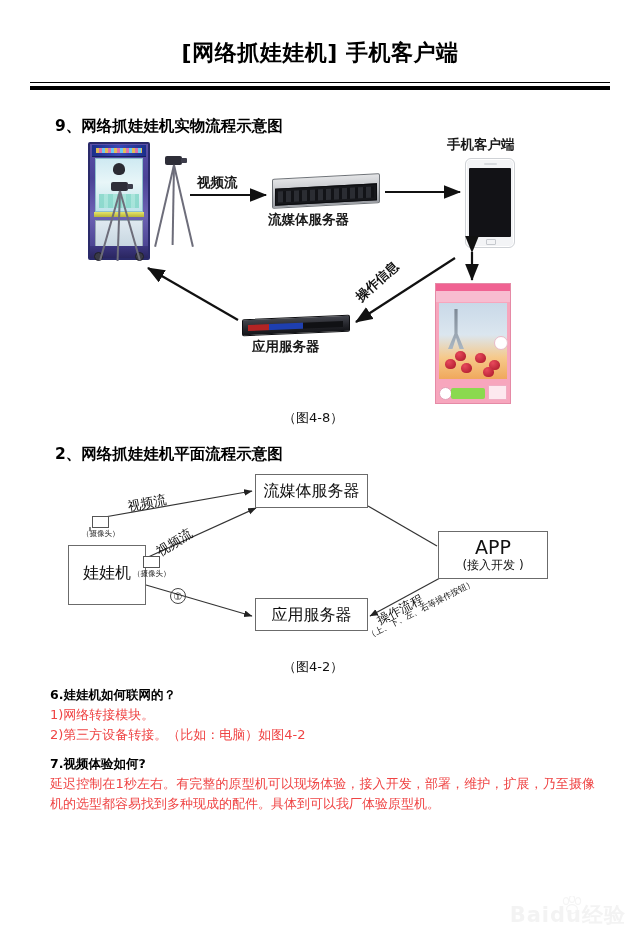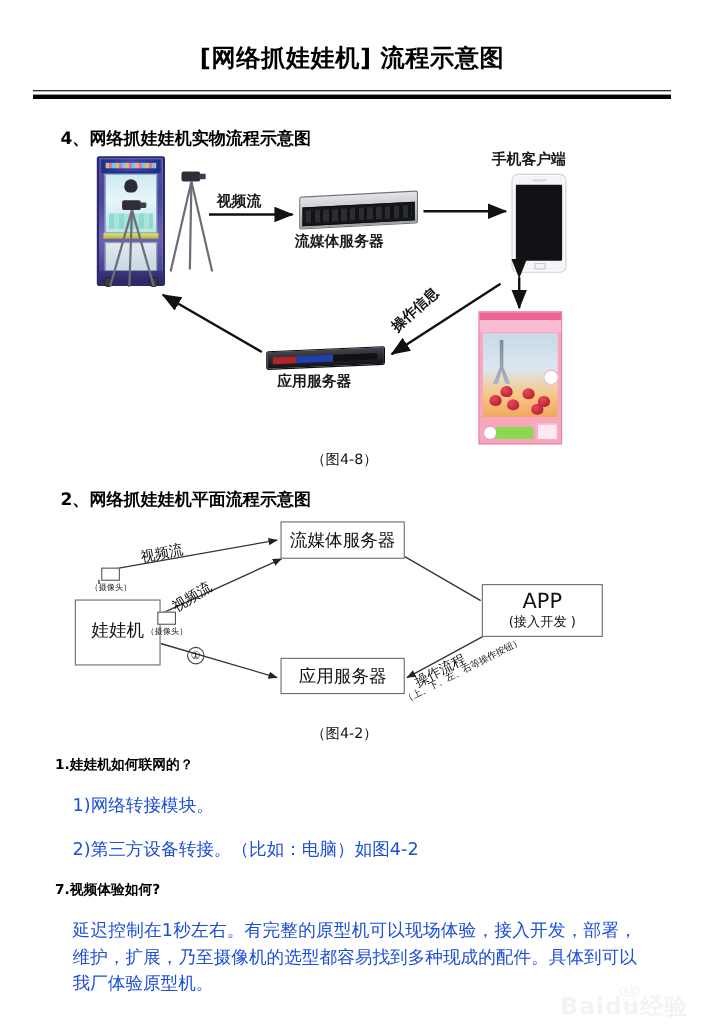--- a/index.html
+++ b/index.html
@@ -269,45 +269,45 @@
   }
 
   
   #qa-block { position: absolute; left: 50px; top: 686px; width: 545px; }
   .qa-item { margin-bottom: 11px; }
   .qa-q {
     font-size: 12.5px; font-weight: bold; color: #000;
     margin: 0 0 1px 0; line-height: 1.45;
   }
   .qa-line, .qa-a {
-    font-size: 16px; color: #1d4ed8; margin: 16px; line-height: 1.5;
+    font-size: 13px; color: #ef4444; margin: 0; line-height: 1.5;
     text-align: justify;
   }
 
   
   #watermark {
     position: absolute; right: 14px; bottom: 14px;
     text-align: center; opacity: 0.30; user-select: none;
   }
   #watermark .wm-main {
     font-size: 21px; font-weight: bold; color: #d8d8d8;
     letter-spacing: 1px; line-height: 1;
   }
   #watermark .wm-paw {
     position: absolute; right: 40px; top: -9px;
     width: 26px; height: 20px;
   }
 </style>
 </head>
 <body>
 
-<h1 class="page-title">[网络抓娃娃机] 流程示意图</h1>
+<h1 class="page-title">[网络抓娃娃机] 手机客户端</h1>
 <div class="title-rule"></div>
 
-<div class="section-heading" id="sec1-heading">4、网络抓娃娃机实物流程示意图</div>
+<div class="section-heading" id="sec1-heading">9、网络抓娃娃机实物流程示意图</div>
 
 <div id="figure-one">
 
   <div class="claw-machine">
     <div class="cm-body">
       <div class="cm-marquee"></div>
       <div class="cm-glass">
         <div class="cm-claw"></div>
         <div class="cm-toys"></div>
       </div>
@@ -452,21 +452,21 @@
   <div class="fc-circle" style="left:170px; top:120px;">①</div>
   <div class="fc-label" style="left:378px; top:145px; transform:rotate(-27deg); font-size:12.5px;">操作流程</div>
   <div class="fc-label" style="left:368px; top:163px; transform:rotate(-27deg); font-size:8.5px;">（上、下、左、右等操作按钮）</div>
 
   <div class="fig-caption" style="left:283px; top:190px;">（图4-2）</div>
 </div>
 
 <div id="qa-block">
 
   <div class="qa-item">
-    <p class="qa-q">1.娃娃机如何联网的？</p>
+    <p class="qa-q">6.娃娃机如何联网的？</p>
     <p class="qa-line">1)网络转接模块。</p>
     <p class="qa-line">2)第三方设备转接。（比如：电脑）如图4-2</p>
   </div>
 
   <div class="qa-item">
     <p class="qa-q">7.视频体验如何?</p>
     <p class="qa-a">延迟控制在1秒左右。有完整的原型机可以现场体验，接入开发，部署，维护，扩展，乃至摄像机的选型都容易找到多种现成的配件。具体到可以我厂体验原型机。</p>
   </div>
 
 

